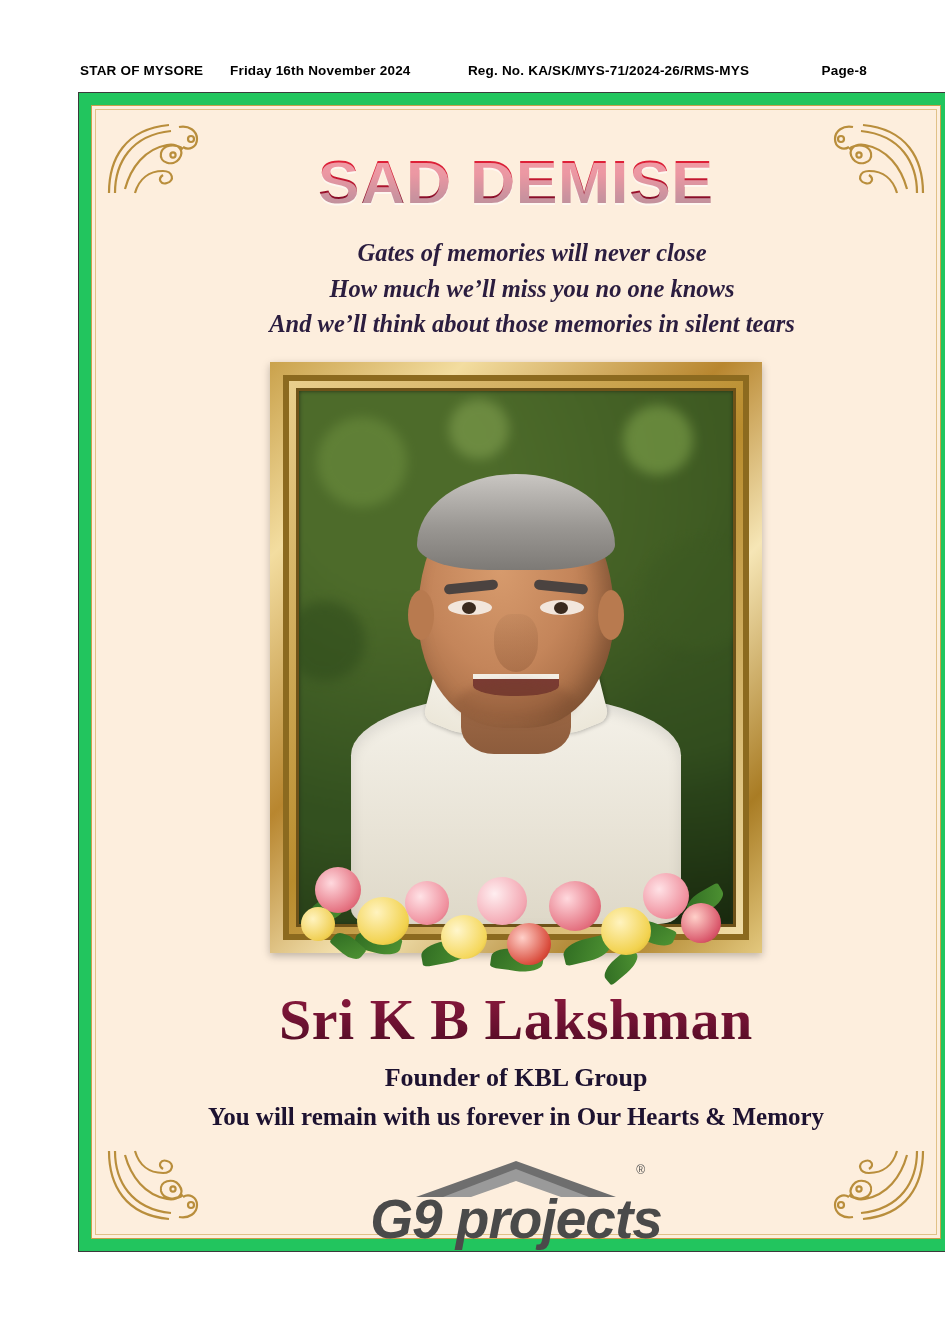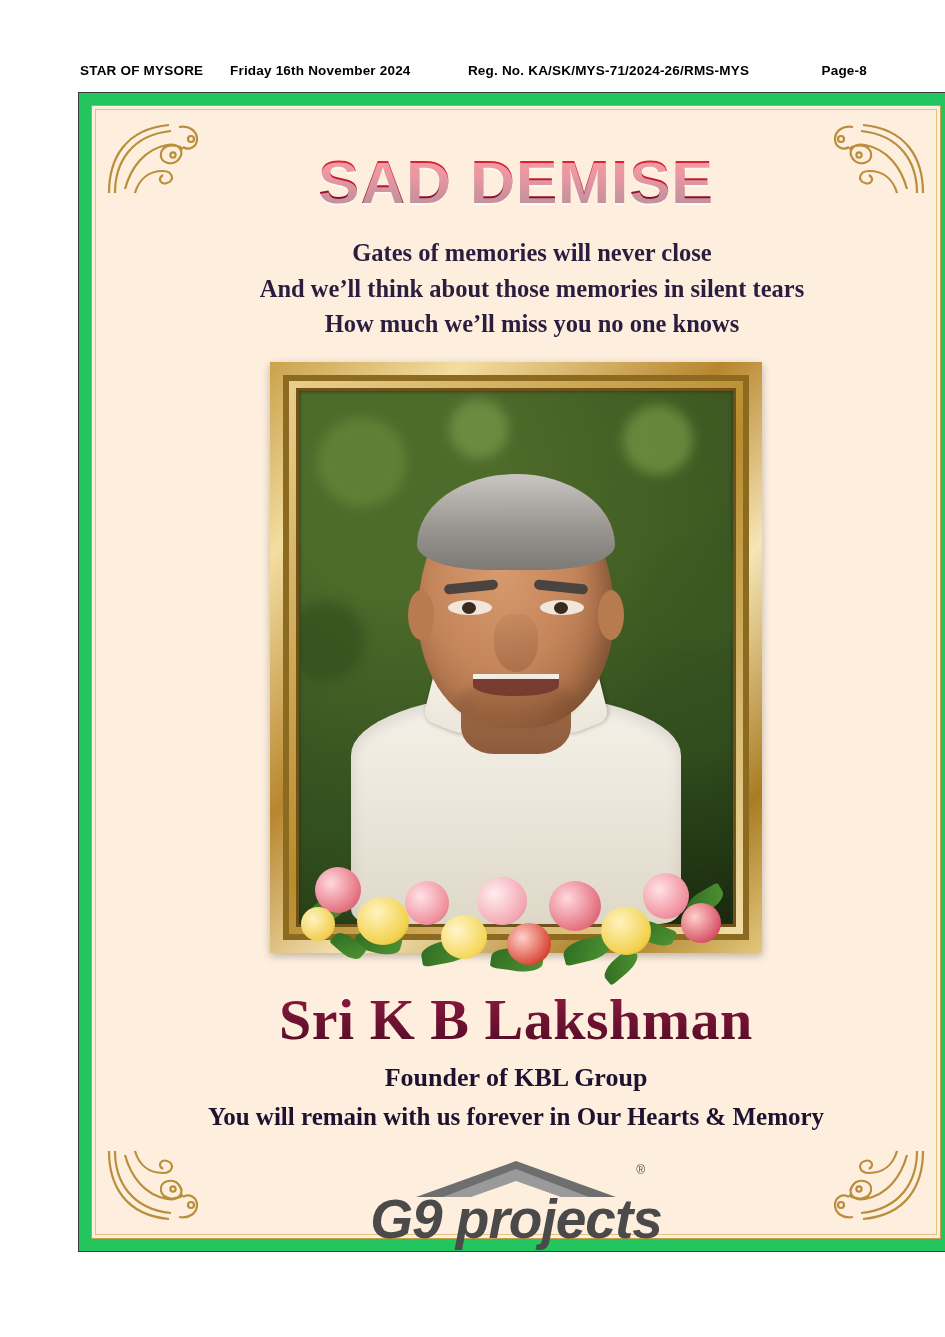--- a/index.html
+++ b/index.html
@@ -97,20 +97,21 @@
     background-clip: text;
     color: transparent;
     text-shadow: 0 2px 0 rgba(255,255,255,0.55);
     margin: 0;
   }
 
   .verse {
     margin-top: 22px;
     text-align: center;
     font-family: "Liberation Serif", serif;
+    font-style: italic;
     font-weight: bold;
     font-size: 24.5px;
     line-height: 1.45;
     color: #2b1d3f;
     margin-left: 32px;
   }
 
   
   .frame-wrap {
     position: relative;
@@ -444,22 +445,22 @@
         <circle cx="68" cy="36" r="2.6"></circle>
       </g>
     </svg>
   </div>
 
   <div class="content">
     <div class="sad-demise">SAD DEMISE</div>
 
     <div class="verse">
       <div>Gates of memories will never close</div>
+      <div>How much we’ll miss you no one knows</div>
       <div>And we’ll think about those memories in silent tears</div>
-      <div>How much we’ll miss you no one knows</div>
     </div>
 
     <div class="frame-wrap">
       <div class="frame-outer">
         <div class="frame-mid">
           <div class="photo">
             <div class="bg"></div>
             <div class="bokeh" style="width:90px;height:90px;left:18px;top:26px;background:#6f9140;"></div>
             <div class="bokeh" style="width:70px;height:70px;right:40px;top:14px;background:#85a94f;"></div>
             <div class="bokeh" style="width:110px;height:110px;right:-20px;top:150px;background:#3d5a22;"></div>

